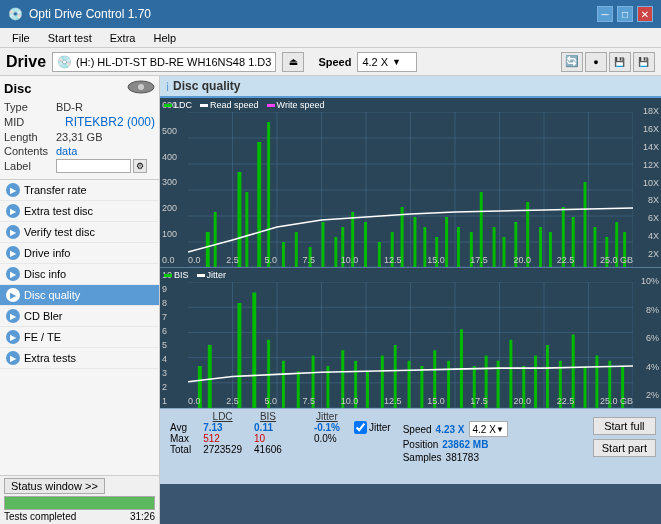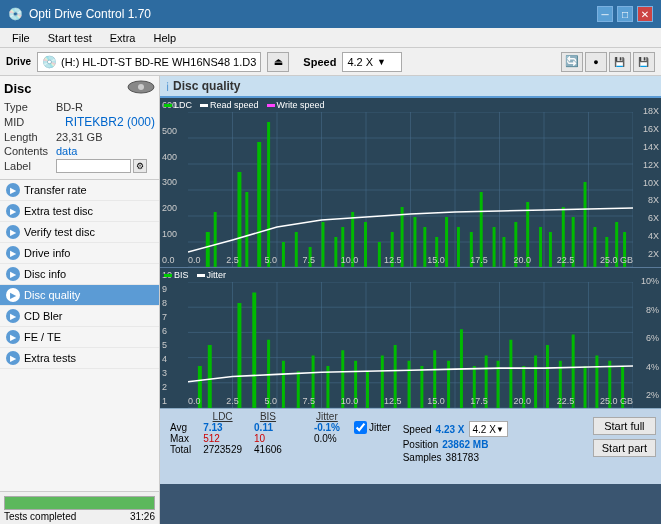--- a/index.html
+++ b/index.html
@@ -50,21 +50,21 @@
     
     .drive-bar {
       background: #f0f0f0;
       border-bottom: 1px solid #ccc;
       height: 28px;
       display: flex;
       align-items: center;
       padding: 0 6px;
       gap: 6px;
     }
-    .drive-label { font-weight: bold; font-size: 10px; }
+    .drive-label { font-weight: bold; font-size: 16px; }
     .eject-btn {
       width: 22px; height: 20px; background: #e8e8e8; border: 1px solid #aaa;
       display: flex; align-items: center; justify-content: center; cursor: pointer; font-size: 10px;
     }
     .speed-label { font-weight: bold; margin-left: 8px; }
     .toolbar-icons { display: flex; gap: 2px; margin-left: auto; }
     .toolbar-icon {
       width: 22px; height: 20px; background: #e8e8e8; border: 1px solid #aaa;
       display: flex; align-items: center; justify-content: center; cursor: pointer; font-size: 11px;
     }
@@ -325,20 +325,23 @@
     <div class="nav-item">
       <div class="nav-item-icon blue">▶</div>
       <span>FE / TE</span>
     </div>
     <div class="nav-item">
       <div class="nav-item-icon blue">▶</div>
       <span>Extra tests</span>
     </div>
 
     <div class="status-window" style="margin-top:auto;">
+      <div class="status-window-btn">
+        <span>Status window &gt;&gt;</span>
+      </div>
       <div class="status-bar">
         <div class="progress-bar-outer">
           <div class="progress-bar-inner" style="width:100%;"></div>
         </div>
       </div>
       <div style="display:flex;justify-content:space-between;margin-top:1px;">
         <span style="font-size:10px;">Tests completed</span>
         <span style="font-size:10px;">31:26</span>
       </div>
     </div>

